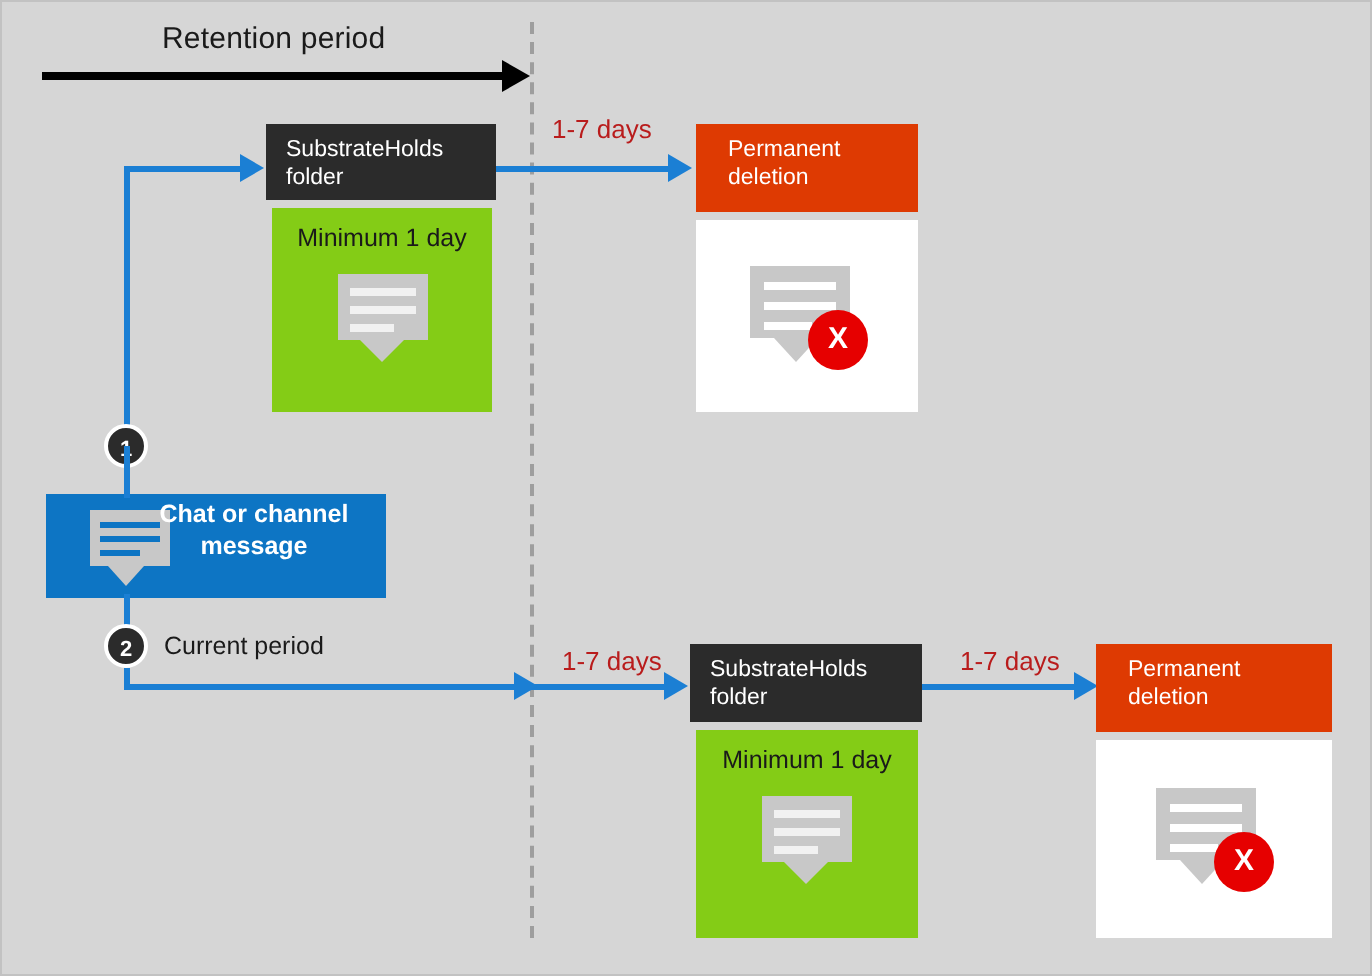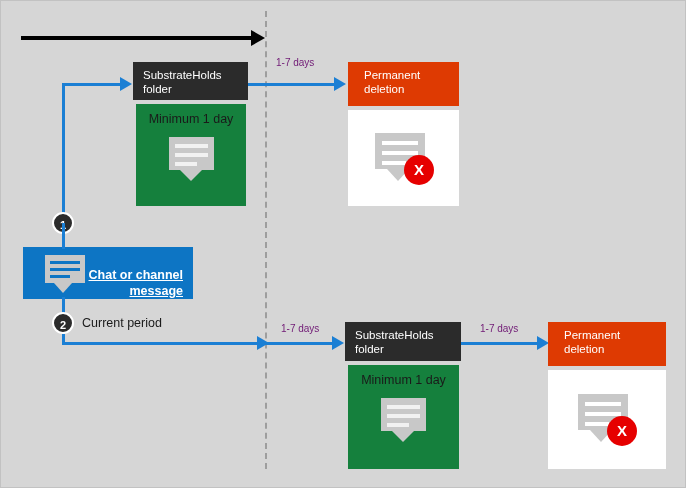--- a/index.html
+++ b/index.html
@@ -68,21 +68,21 @@
     font-weight: normal;
     color: #ffffff;
   }
   .card-header.dark { background: #2b2b2b; }
   .card-header.orange { background: #de3a02; }
   .card-header.orange.centered { padding-left: 16px; }
   .card-body {
     position: absolute;
     box-sizing: border-box;
   }
-  .card-body.lightgrey { background: #15803d; }
+  .card-body.lightgrey { background: #84cc16; }
   .card-body.white { background: #ffffff; }
   .card-body-title {
     position: absolute;
     left: 0; right: 0;
     top: 8px;
     text-align: center;
     font-size: 12.5px;
     color: #1a1a1a;
     font-weight: 400;
   }
@@ -125,28 +125,27 @@
   #chat-box {
     left: 22px;
     top: 246px;
     width: 170px;
     height: 52px;
     background: #0d75c4;
   }
   #chat-box-label {
     position: absolute;
     right: 10px;
-    top: 20px;
+    top: 2px;
     width: 112px;
-    text-align: right;
+    text-align: center;
     color: #ffffff;
     font-size: 12.5px;
     line-height: 16px;
     font-weight: bold;
-    text-decoration: underline;
   }
 
   
   .step-circle {
     position: absolute;
     width: 22px;
     height: 22px;
     border-radius: 50%;
     background: #2b2b2b;
     border: 2px solid #ffffff;
@@ -179,30 +178,31 @@
     position: absolute;
     width: 0; height: 0;
     border-top: 7px solid transparent;
     border-bottom: 7px solid transparent;
     border-left: 12px solid #1b7fd4;
   }
 
   
   .dur-label {
     position: absolute;
-    font-size: 10px;
-    color: #701a75;
+    font-size: 13px;
+    color: #b91c1c;
     white-space: nowrap;
   }
 </style>
 </head>
 <body>
 
 <div id="canvas">
 
+  <div class="abs" id="retention-label">Retention period</div>
   <div class="abs" id="retention-arrow-line"></div>
   <div class="abs" id="retention-arrow-head"></div>
 
   <div class="abs" id="dashed-divider"></div>
 
   <div class="blue-v" style="left:61px; top:82px; height:140px;"></div>
   <div class="blue-h" style="left:61px; top:82px; width:58px;"></div>
   <div class="blue-arrow" style="left:119px; top:76px;"></div>
 
   <div class="card" style="left:132px; top:61px; width:115px; height:144px;">

